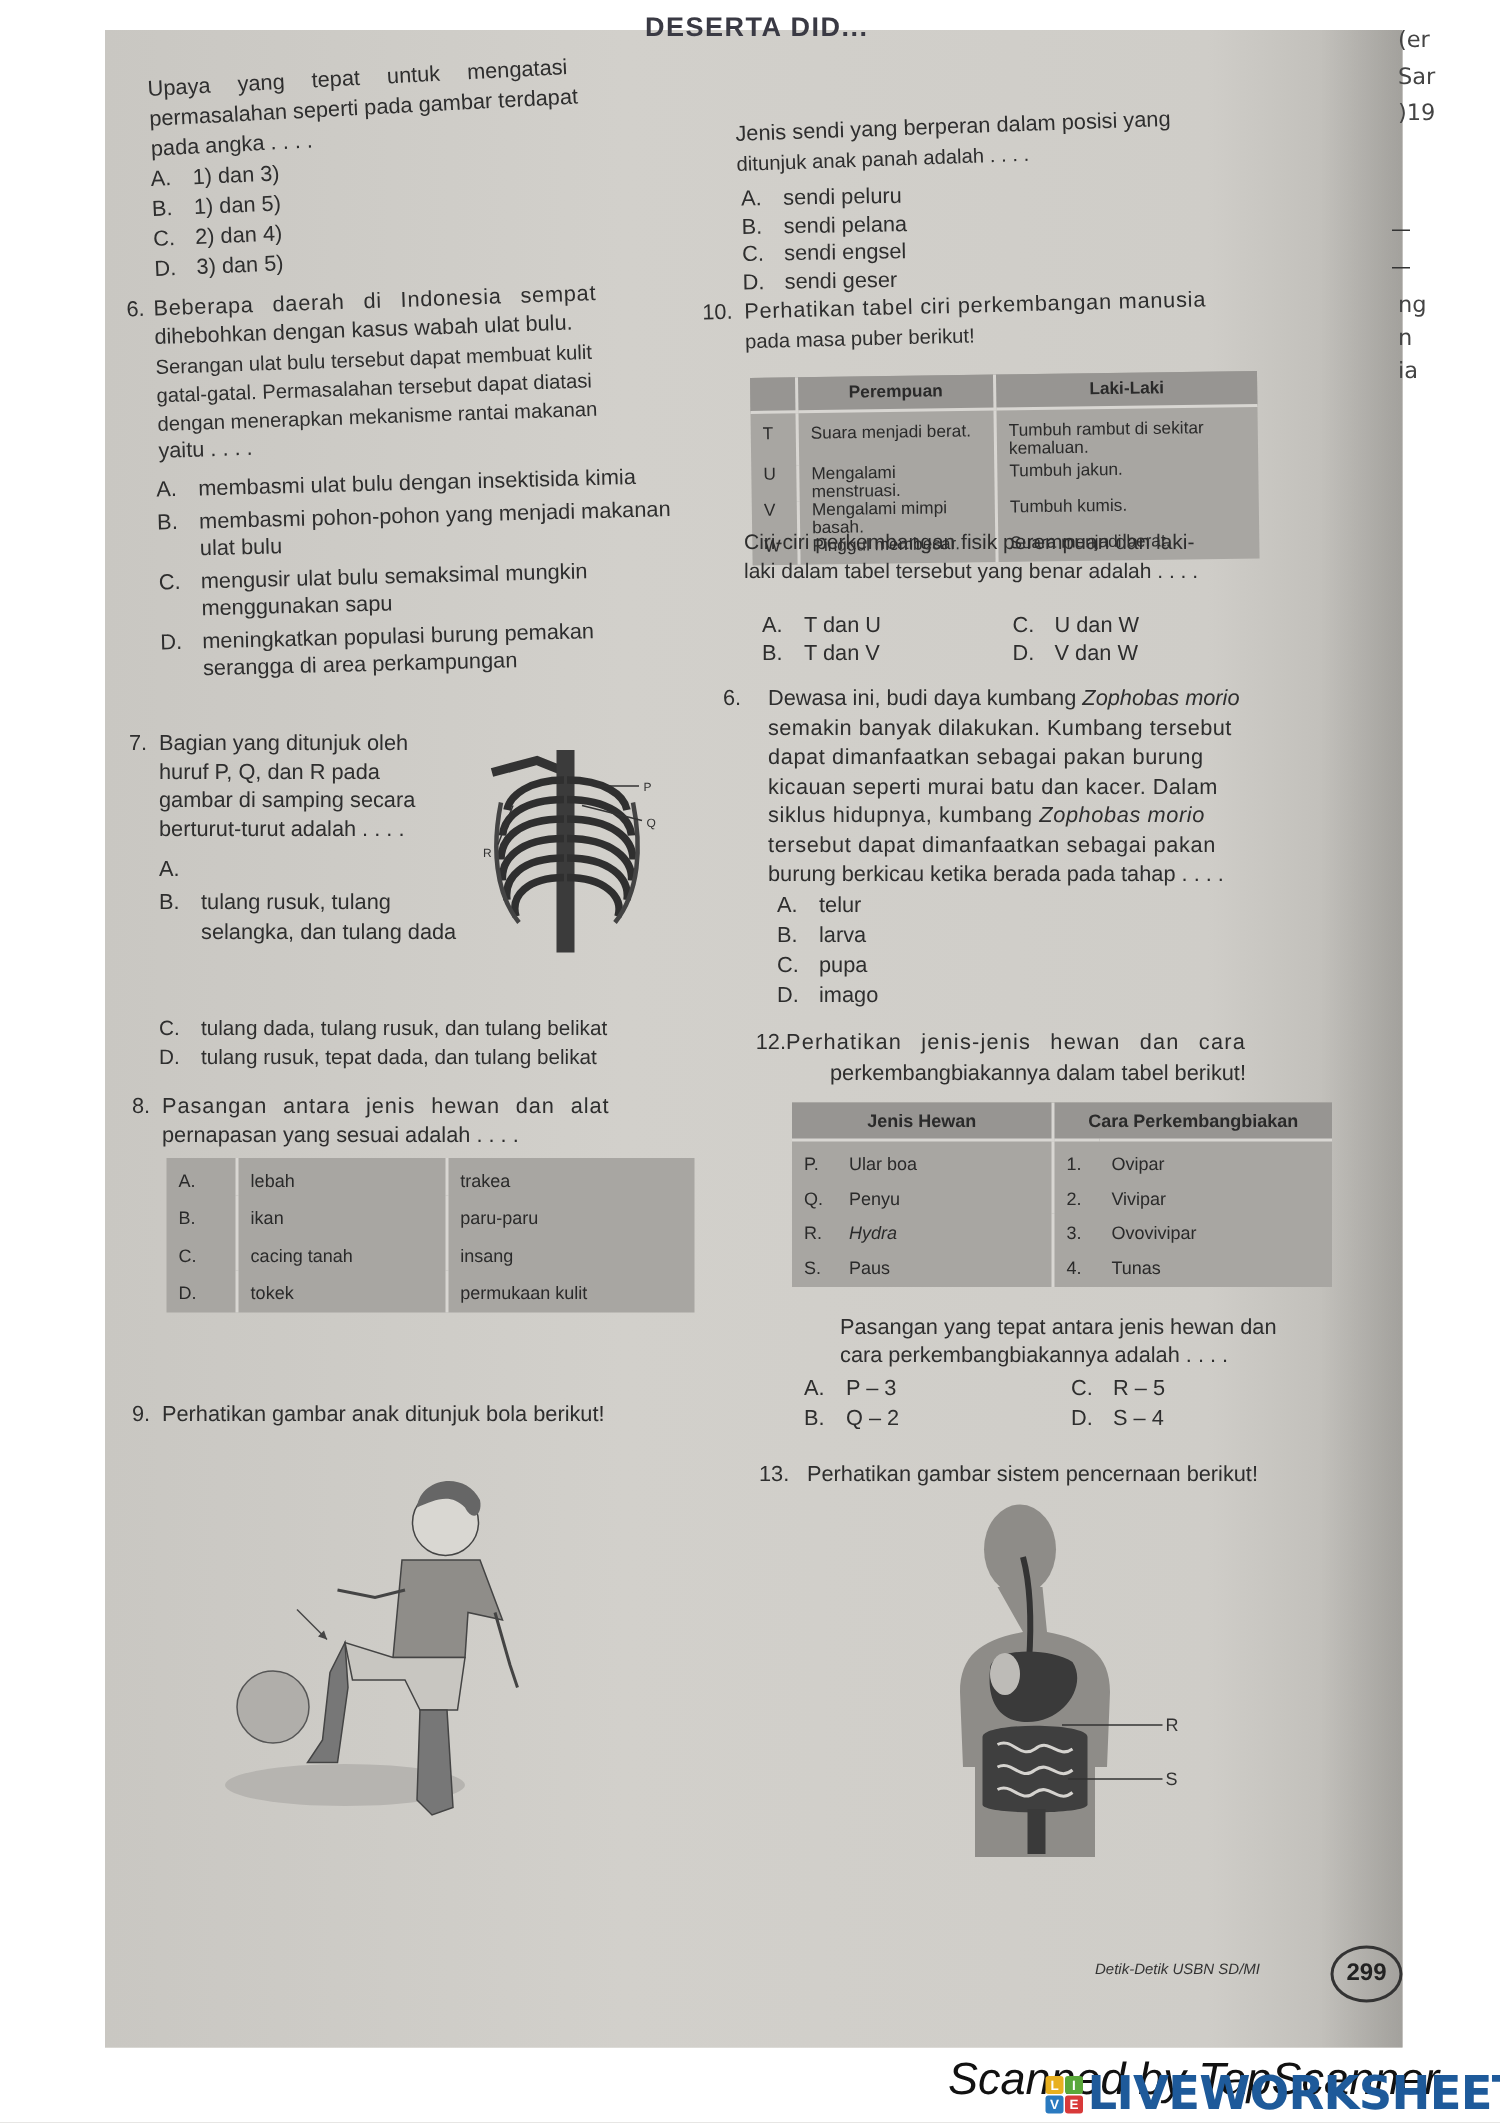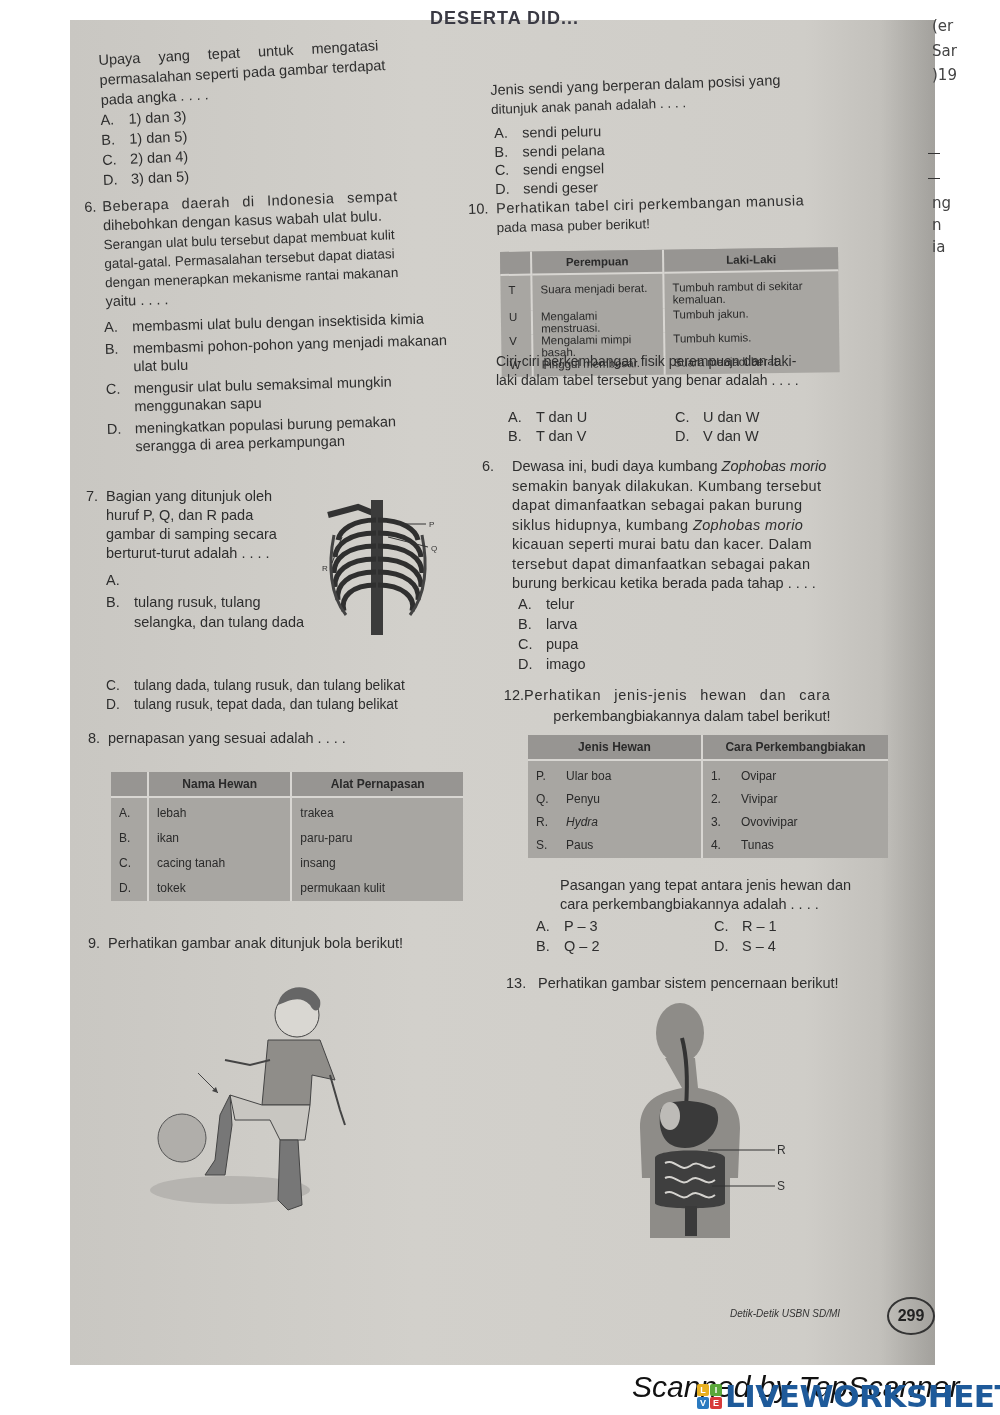--- a/index.html
+++ b/index.html
@@ -180,31 +180,27 @@
   <line x1="24" y1="42" x2="14" y2="68" stroke="#333" stroke-width="1"></line>
   <text x="111" y="32" font-size="8" fill="#333">P</text>
   <text x="113" y="56" font-size="8" fill="#333">Q</text>
   <text x="4" y="76" font-size="8" fill="#333">R</text>
 </svg>
 
 <div class="q" style="left:88px;top:729px;width:380px;line-height:19px;">
   <div style="display:flex">
       <span style="width:20px;flex:none">8.</span>
   <div>
+    <p style="word-spacing:6px;letter-spacing:0.6px">Pasangan antara jenis hewan dan alat</p>
     <p>pernapasan yang sesuai adalah . . . .</p>
   </div>
     </div>
 </div>
 <table class="t" style="left:111px;top:772px;width:352px;">
   <tbody>
-      <tr>
-    <th style="width:20px"></th>
-    <th>Nama Hewan</th>
-    <th>Alat Pernapasan</th>
-  </tr>
   <tr>
         <td style="padding-top:8px">A.</td>
         <td style="padding-top:8px">lebah</td>
         <td style="padding-top:8px">trakea</td>
       </tr>
   <tr>
         <td style="padding-top:8px">B.</td>
         <td style="padding-top:8px">ikan</td>
         <td style="padding-top:8px">paru-paru</td>
       </tr>
@@ -306,22 +302,22 @@
     </div>
 </div>
 
 <div class="q" style="left:482px;top:457px;width:380px;line-height:19.5px;">
   <div style="display:flex">
       <span style="width:30px;flex:none">6.</span>
   <div style="width:350px">
     <p><span>Dewasa ini, budi daya kumbang </span><span class="ital">Zophobas morio</span></p>
     <p style="letter-spacing:0.3px"><span>semakin banyak dilakukan. Kumbang tersebut</span></p>
     <p style="letter-spacing:0.4px"><span>dapat dimanfaatkan sebagai pakan burung</span></p>
+    <p style="letter-spacing:0.3px"><span>kicauan seperti murai batu dan kacer. Dalam</span></p>
     <p style="letter-spacing:0.4px"><span>siklus hidupnya, kumbang </span><span class="ital">Zophobas morio</span></p>
-    <p style="letter-spacing:0.3px"><span>kicauan seperti murai batu dan kacer. Dalam</span></p>
     <p style="letter-spacing:0.4px"><span>tersebut dapat dimanfaatkan sebagai pakan</span></p>
     <p><span>burung berkicau ketika berada pada tahap . . . .</span></p>
   </div>
     </div>
 </div>
 <div class="q" style="left:518px;top:594px;width:200px;line-height:20px;">
   <div class="opt">
       <span class="l">A.</span>
       <span>telur</span>
     </div>
@@ -390,21 +386,21 @@
       <span>P – 3</span>
     </div>
   <div class="opt">
       <span class="l">B.</span>
       <span>Q – 2</span>
     </div>
 </div>
 <div class="q" style="left:714px;top:916px;width:200px;line-height:20px;">
   <div class="opt">
       <span class="l">C.</span>
-      <span>R – 1</span>
+      <span>R – 5</span>
     </div>
   <div class="opt">
       <span class="l">D.</span>
       <span>S – 4</span>
     </div>
 </div>
 
 <div class="q" style="left:506px;top:973px;width:400px;">
   <div style="display:flex">
       <span style="width:32px;flex:none">13.</span>

